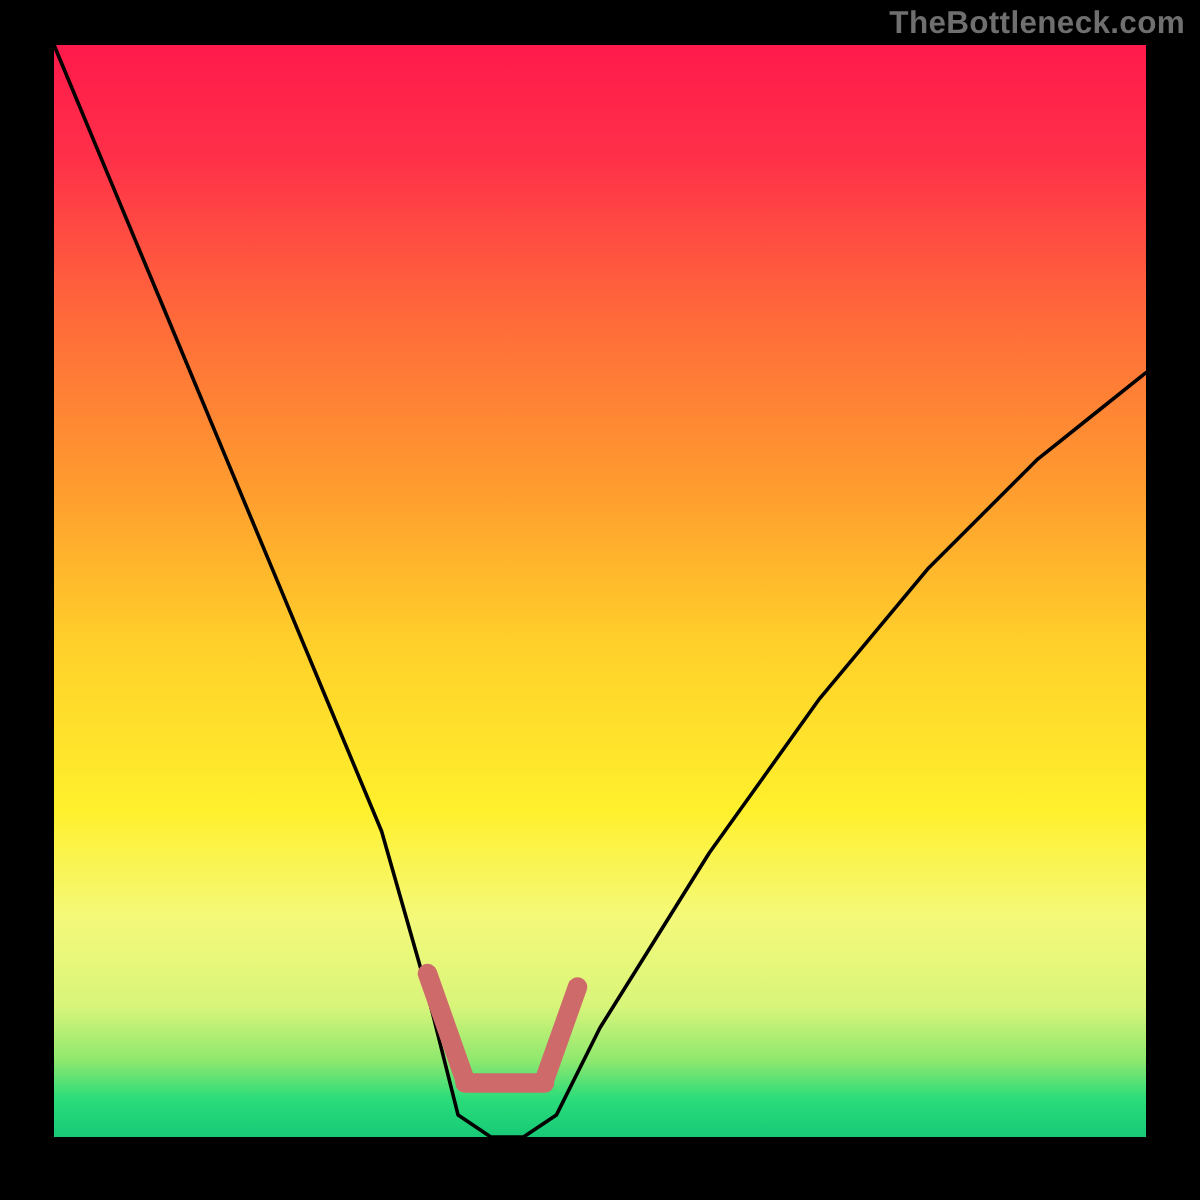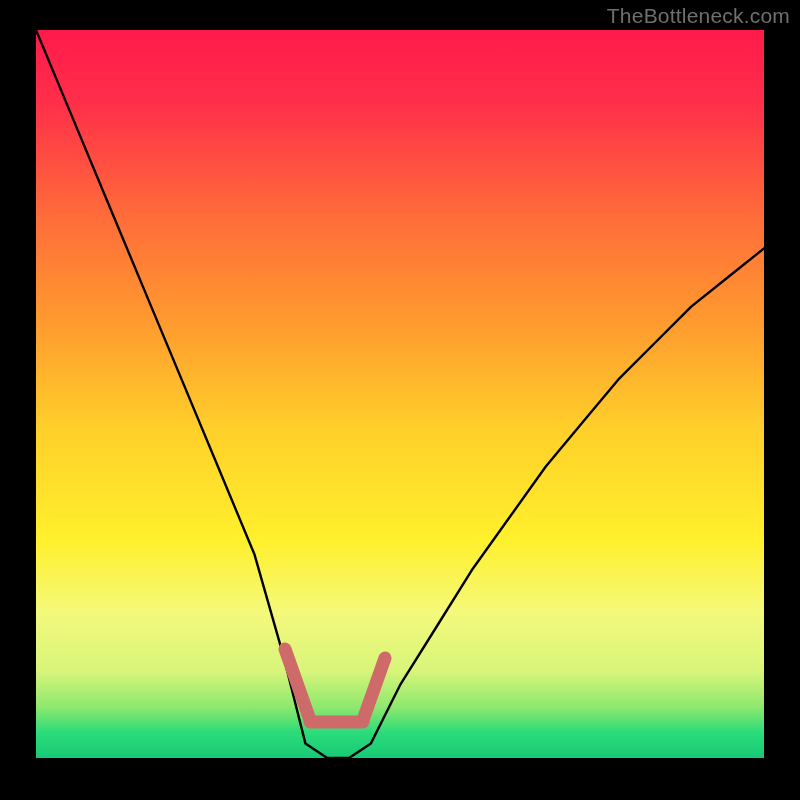--- a/index.html
+++ b/index.html
@@ -16,21 +16,21 @@
     width: 800px;
     height: 800px;
     background: #000;
   }
   .watermark {
     position: absolute;
     top: 4px;
     right: 10px;
     color: #6f6f6f;
     font-size: 21px;
-    font-weight: 400;
+    font-weight: 700;
     letter-spacing: 0.2px;
     z-index: 50;
   }
   svg.plot {
     position: absolute;
     left: 0;
     top: 0;
     width: 800px;
     height: 800px;
     display: block;

